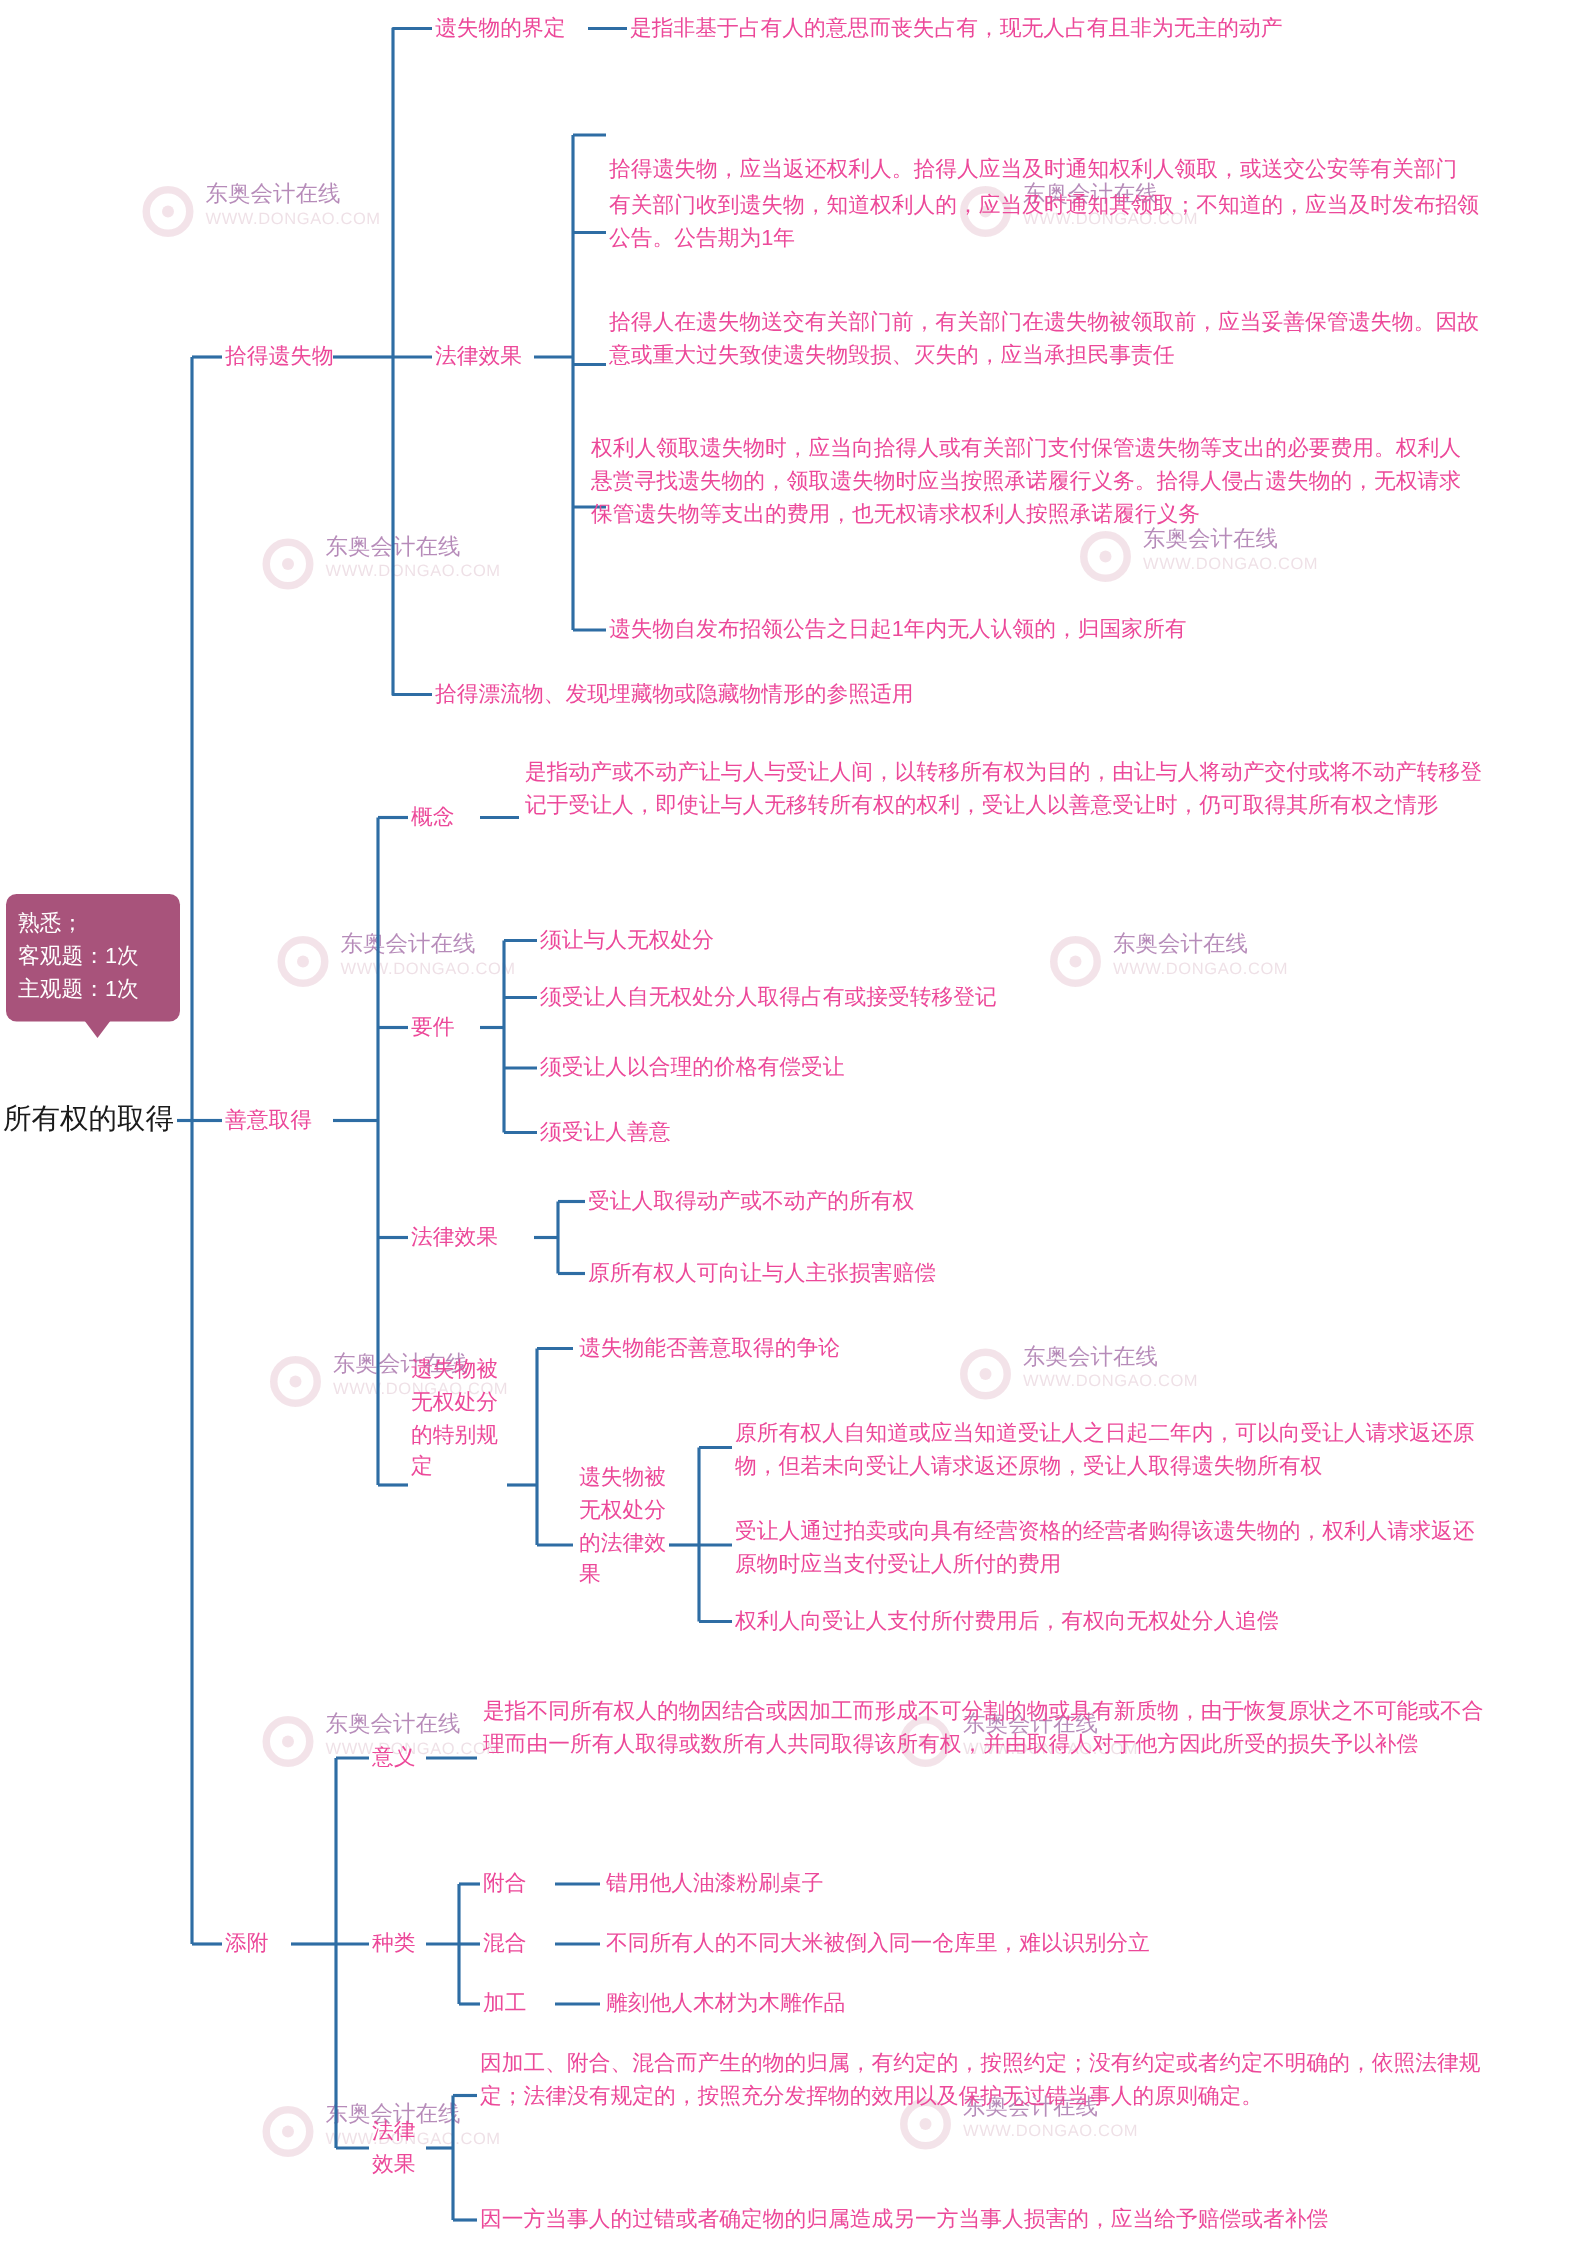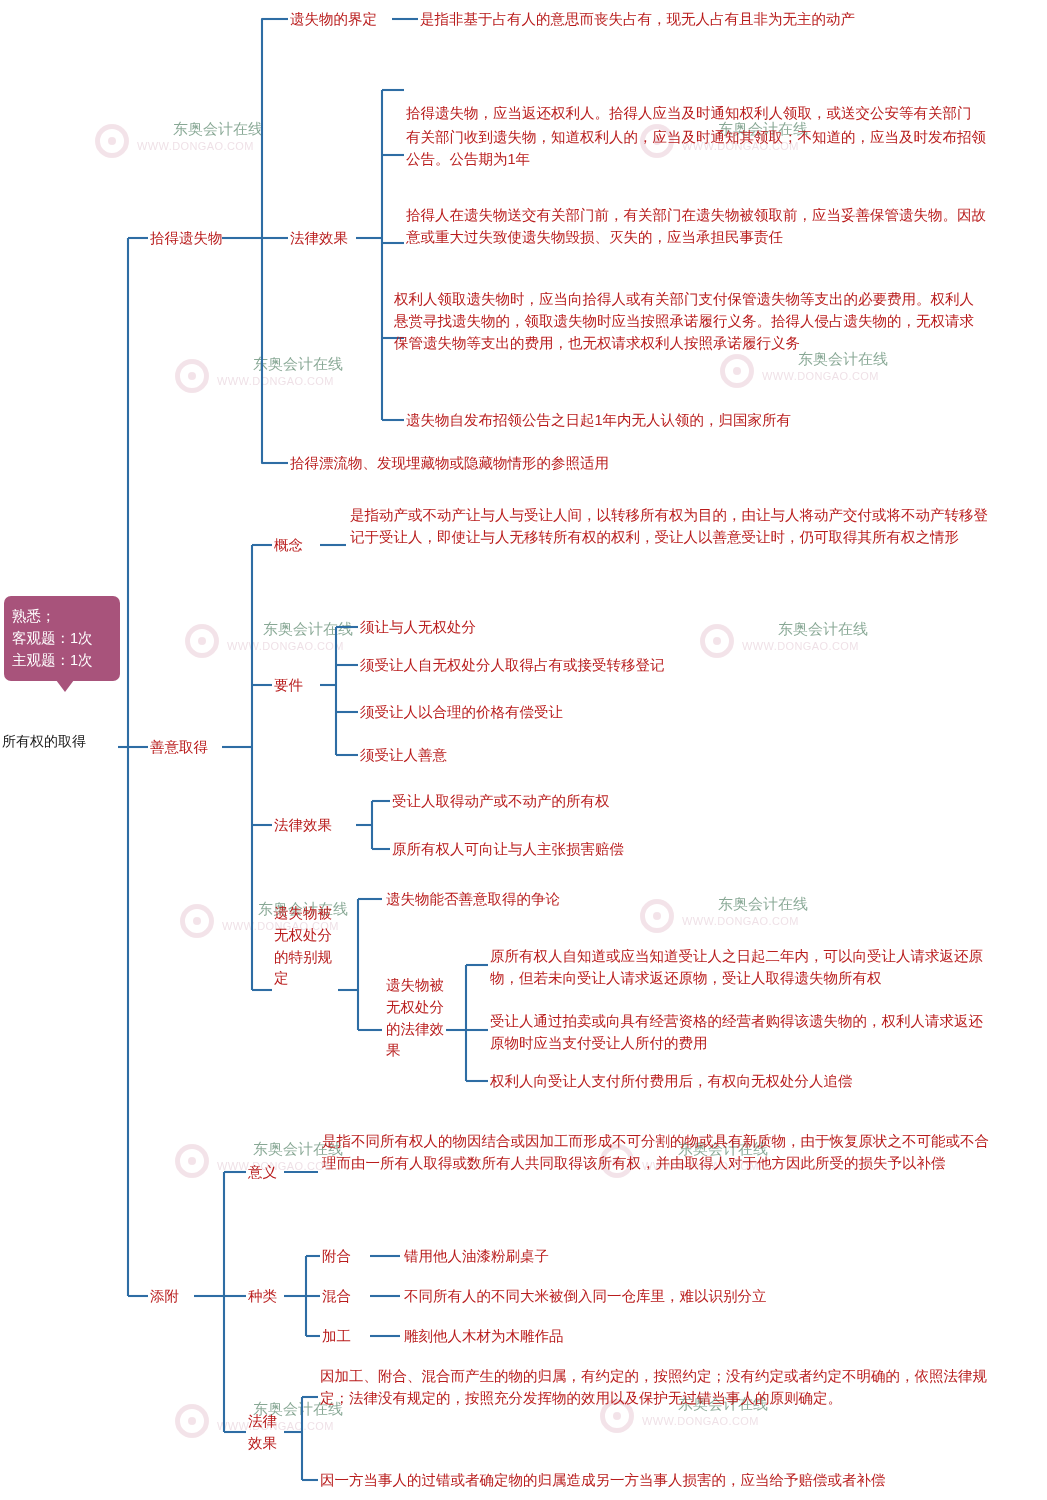--- a/index.html
+++ b/index.html
@@ -3,47 +3,47 @@
 <meta charset="utf-8">
 <style>
   html,body{margin:0;padding:0;}
   body{
     width:1047px;height:1500px;position:relative;background:#ffffff;
     font-family:"Liberation Sans","DejaVu Sans",sans-serif;
     color:#1a1a1a;overflow:hidden;
   }
   #root{position:absolute;left:0;top:0;width:1047px;height:1500px;}
   svg.lines{position:absolute;left:0;top:0;width:1047px;height:1500px;pointer-events:none;}
-  .node{position:absolute;font-size:14.5px;line-height:1.5;color:#b91c1c;}
+  .node{position:absolute;font-size:14.5px;line-height:1.5;color:#ec4899;}
   .wrap{white-space:normal;}
   .nowrap{white-space:nowrap;}
   
   .badge{
     position:absolute;left:4px;top:596px;width:116px;
     background:#a8537b;color:#ffffff;border-radius:7px;
     padding:9px 8px 10px 8px;font-size:14.5px;line-height:1.52;
     box-sizing:border-box;
   }
   .badge:after{
     content:"";position:absolute;left:52px;bottom:-11px;
     border-left:9px solid transparent;border-right:9px solid transparent;
     border-top:12px solid #a8537b;
   }
-  .root-label{position:absolute;left:2px;top:733px;font-size:14px;white-space:nowrap;}
+  .root-label{position:absolute;left:2px;top:733px;font-size:19px;white-space:nowrap;}
   
   .wm{position:absolute;pointer-events:none;opacity:.5;user-select:none;}
   .wm .ring{
     width:34px;height:34px;border-radius:50%;border:5px solid #e8c9d4;
     position:absolute;left:0;top:4px;box-sizing:border-box;
   }
   .wm .ring:after{
     content:"";position:absolute;left:8px;top:8px;width:8px;height:8px;
     border-radius:50%;background:#e8c9d4;
   }
-  .wm .t1{position:absolute;left:42px;top:0px;font-size:15px;color:#14532d;white-space:nowrap;margin-left:36px;}
+  .wm .t1{position:absolute;left:42px;top:0px;font-size:15px;color:#701a75;white-space:nowrap;}
   .wm .t2{position:absolute;left:42px;top:20px;font-size:11px;color:#dfc3cf;letter-spacing:.4px;white-space:nowrap;}
 </style>
 </head>
 <body>
 
 <div id="root">
 
   <div class="wm" style="left:95px;top:120px;">
     <div class="ring"></div>
     <div class="t1">东奥会计在线</div>

